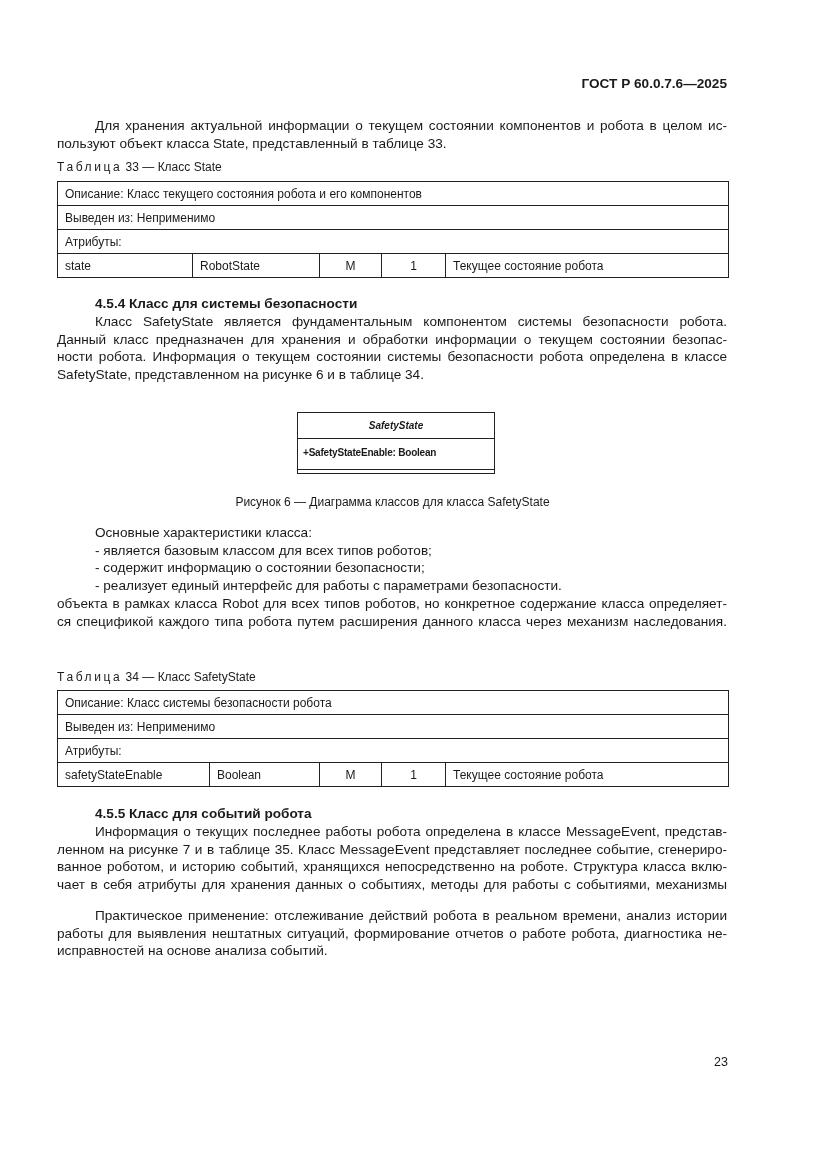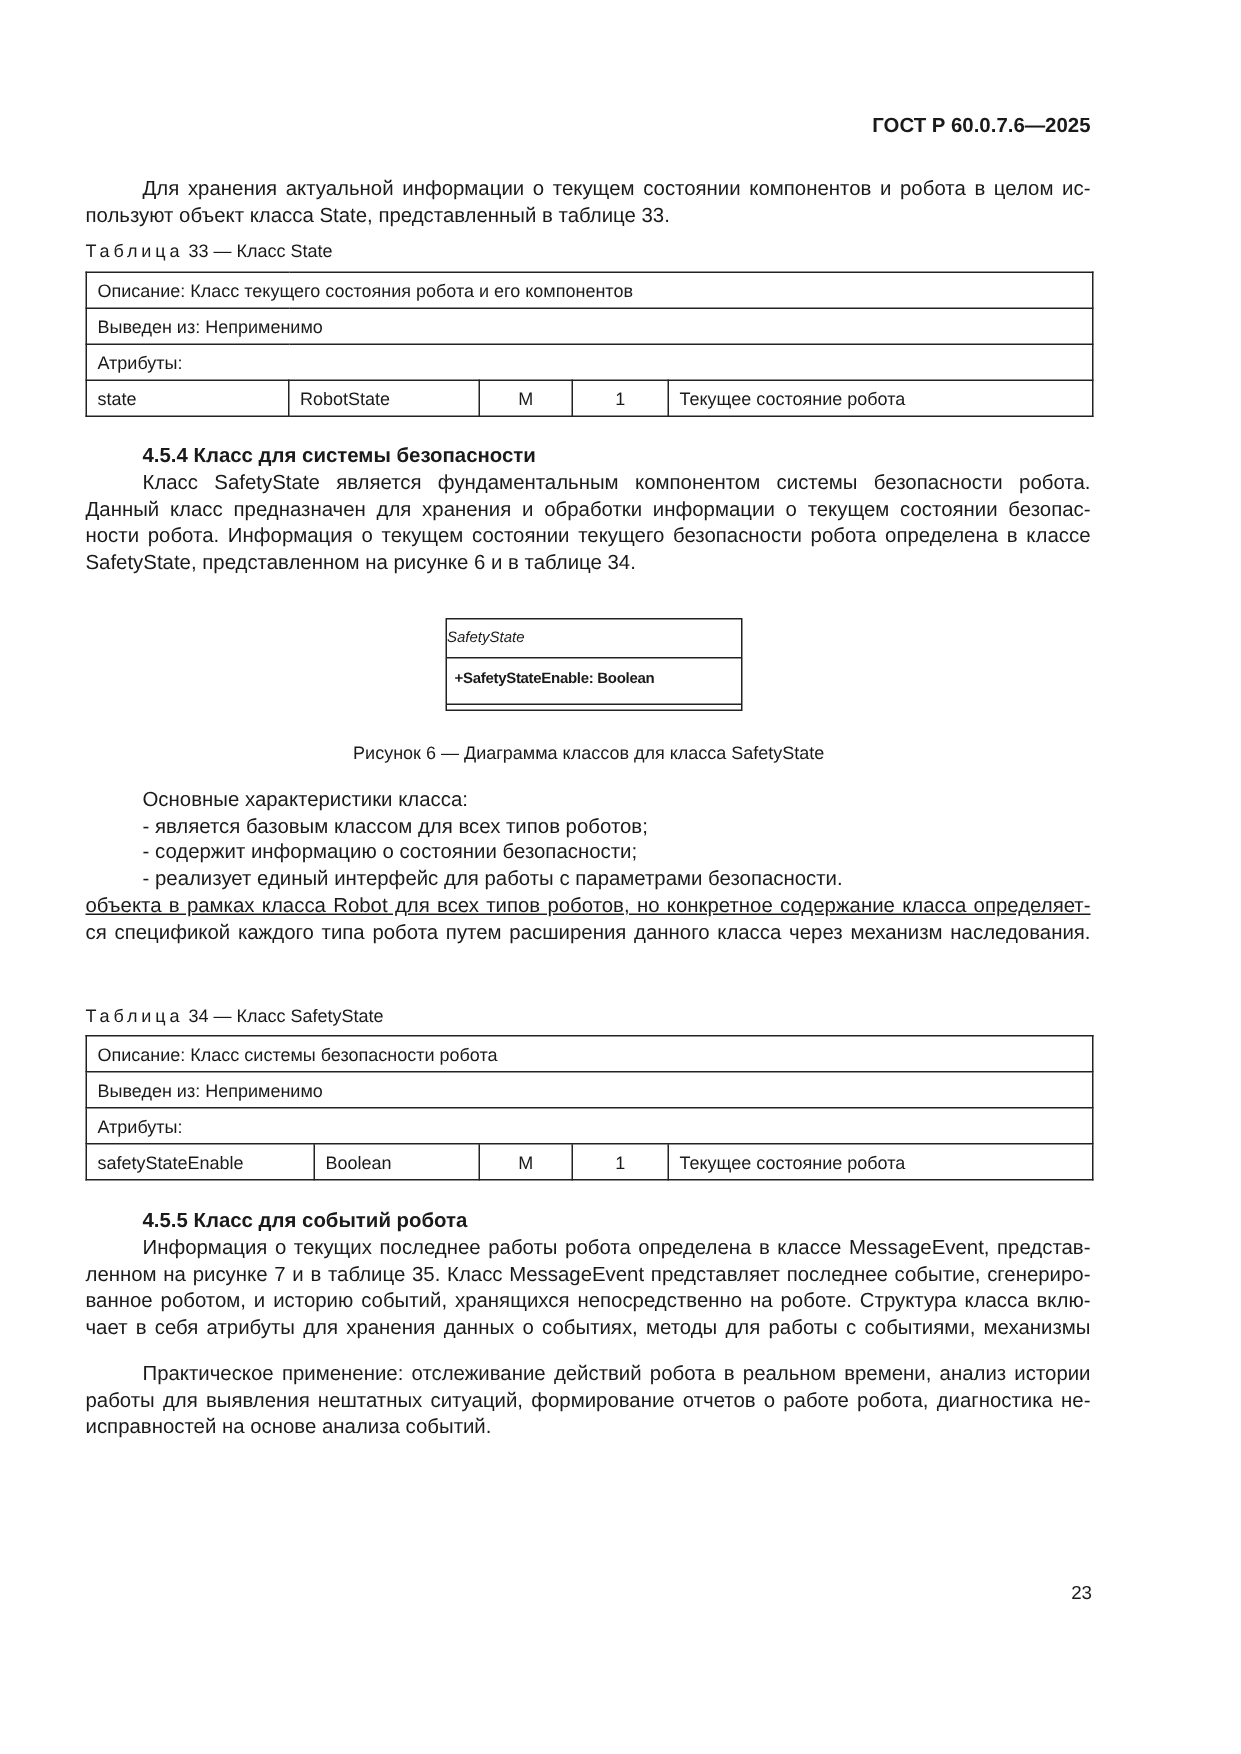--- a/index.html
+++ b/index.html
@@ -29,21 +29,21 @@
     }
     table.cls td {
       border: 1.2px solid #222; height: 23px; padding: 0 7px; vertical-align: middle;
       white-space: nowrap; overflow: hidden;
     }
     table.cls td.center { text-align: center; }
     .uml {
       left: 297px; top: 412px; width: 196px; border: 1.5px solid #222; font-size: 10px;
     }
     .uml .uml-head {
-      height: 25px; line-height: 25px; text-align: left; font-weight: normal; font-style: italic;
+      height: 25px; line-height: 25px; text-align: center; font-weight: bold; font-style: italic;
       border-bottom: 1.5px solid #222;
     }
     .uml .uml-attr {
       height: 30px; line-height: 28px; padding-left: 5px; font-weight: bold;
       border-bottom: 1.5px solid #222; letter-spacing: -0.2px;
     }
     .uml .uml-methods { height: 3px; }
     .figcap { left: 0; width: 785px; text-align: center; font-size: 12px; top: 495px; }
     .list-item { left: 95px; font-size: 13.6px; margin: 0; }
     .page-num { right: 99px; top: 1055px; font-size: 12.5px; }
@@ -88,38 +88,38 @@
     <td class="center">1</td>
     <td>Текущее состояние робота</td>
   </tr>
 </tbody>
   </table>
 
 <div class="abs heading" style="top:296px;">4.5.4 Класс для системы безопасности</div>
 <div class="abs para" style="top:313px;">
   <div style="text-align-last:justify;"><span class="indent"></span><span>Класс SafetyState является фундаментальным компонентом системы безопасности робота.</span></div>
   <div style="text-align-last:justify;">Данный класс предназначен для хранения и обработки информации о текущем состоянии безопас-</div>
-  <div style="text-align-last:justify;">ности робота. Информация о текущем состоянии текущего безопасности робота определена в классе</div>
+  <div style="text-align-last:justify;">ности робота. Информация о текущем состоянии системы безопасности робота определена в классе</div>
   <div>SafetyState, представленном на рисунке 6 и в таблице 34.</div>
 </div>
 
 <div class="abs uml">
   <div class="uml-head">SafetyState</div>
   <div class="uml-attr">+SafetyStateEnable: Boolean</div>
   <div class="uml-methods"></div>
 </div>
 <div class="abs figcap">Рисунок 6 — Диаграмма классов для класса SafetyState</div>
 
 <div class="abs list-item" style="top:525px;">Основные характеристики класса:</div>
 <div class="abs list-item" style="top:543px;">-  является базовым классом для всех типов роботов;</div>
 <div class="abs list-item" style="top:560px;">-  содержит информацию о состоянии безопасности;</div>
 <div class="abs list-item" style="top:578px;">-  реализует единый интерфейс для работы с параметрами безопасности.</div>
 
 <div class="abs para" style="top:595px;">
-  <div style="text-align-last:justify;text-decoration:underline;">объекта в рамках класса Robot для всех типов роботов, но конкретное содержание класса определяет-</div>
+  <div style="text-align-last:justify;">объекта в рамках класса Robot для всех типов роботов, но конкретное содержание класса определяет-</div>
   <div style="text-align-last:justify;">ся спецификой каждого типа робота путем расширения данного класса через механизм наследования.</div>
 </div>
 
 <div class="abs caption" style="top:670px;">
   <span class="spaced">Таблица</span>
   <span>34 — Класс SafetyState</span>
 </div>
 
 <table class="cls" style="top:690px;">
   <colgroup>

